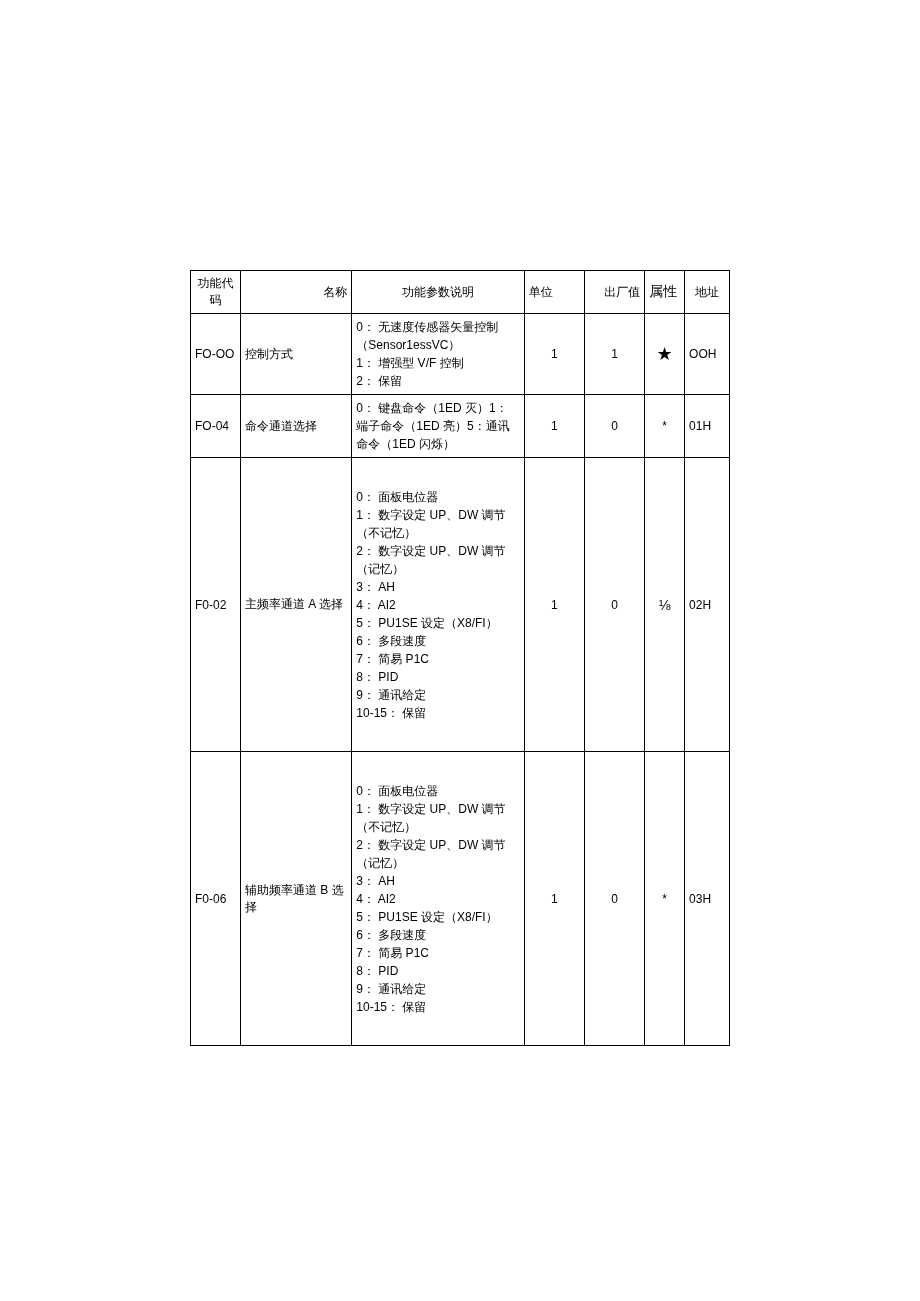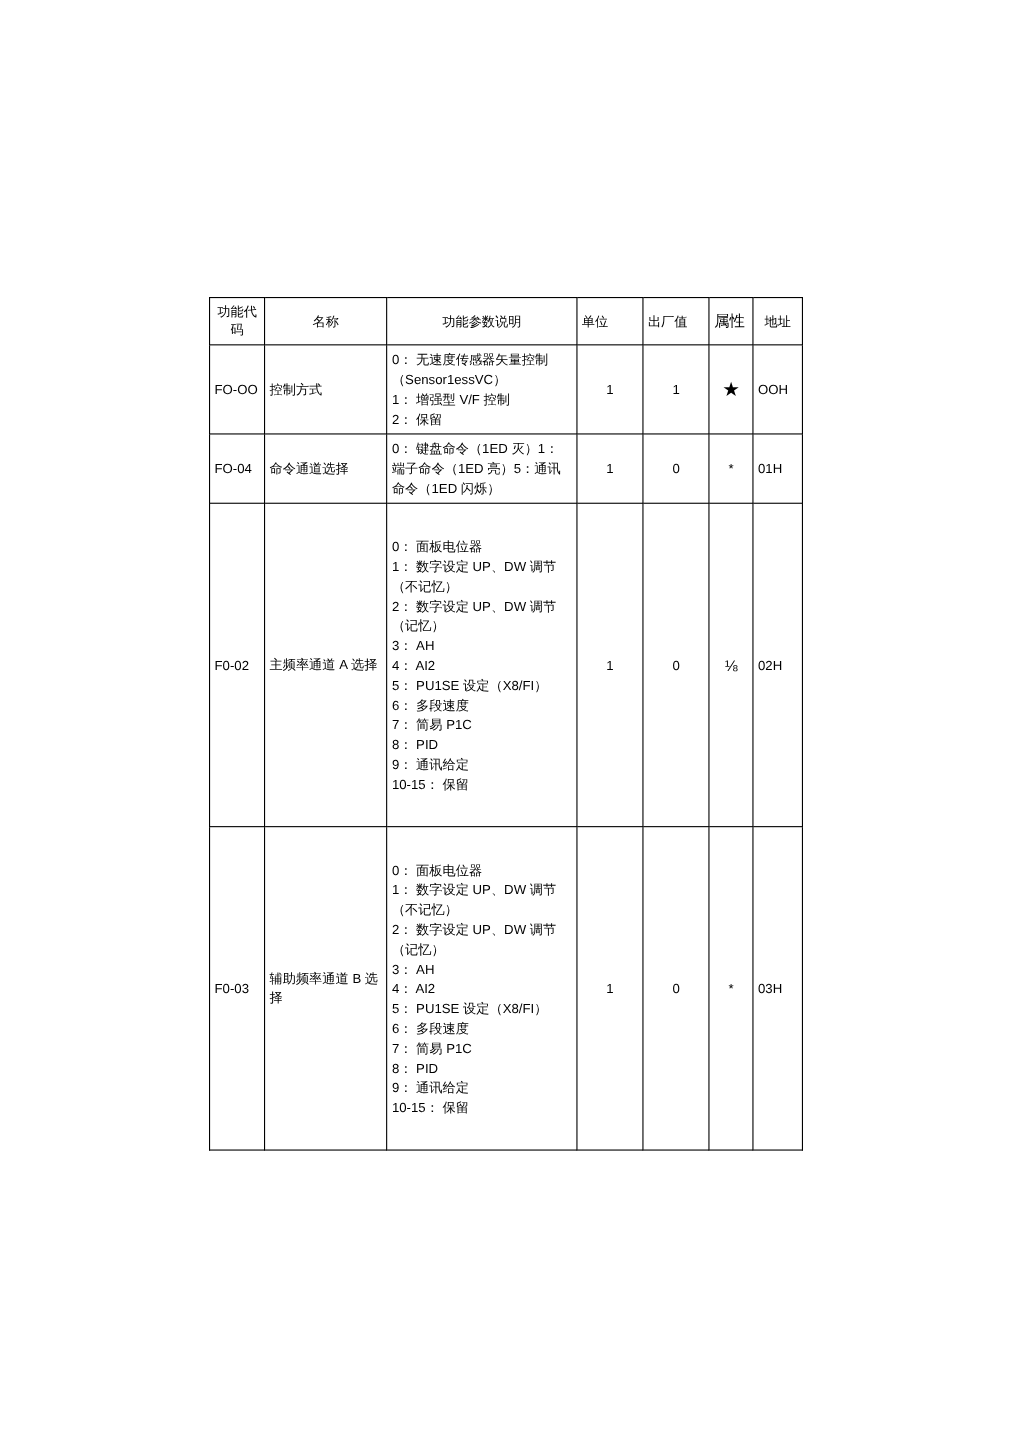--- a/index.html
+++ b/index.html
@@ -27,24 +27,24 @@
     th, td {
       border: 1px solid #000;
       padding: 4px 4px;
       vertical-align: middle;
     }
     th {
       font-weight: normal;
       text-align: center;
     }
     .col-code { width: 40px; }
-    .col-name { width: 100px; text-align: center; }
+    .col-name { width: 100px; text-align: right; }
     .col-desc { width: 160px; }
     .col-unit { width: 50px; text-align: left; }
-    .col-default { width: 50px; text-align: left; }
+    .col-default { width: 50px; text-align: right; }
     .col-attr { width: 30px; text-align: left; font-size: 14px; }
     .col-addr { width: 35px; }
     td.left { text-align: left; }
     td.center { text-align: center; }
     .desc-cell {
       line-height: 1.5;
       overflow: hidden;
     }
     .desc-cell-tall {
       height: 285px;
@@ -109,21 +109,21 @@
 7： 简易 P1C
 8： PID
 9： 通讯给定
 10-15： 保留</td>
         <td class="center">1</td>
         <td class="center">0</td>
         <td class="center frac">⅛</td>
         <td class="left">02H</td>
       </tr>
       <tr>
-        <td class="left">F0-03</td>
+        <td class="left">F0-06</td>
         <td class="left">辅助频率通道 B 选择</td>
         <td class="left desc-cell-tall" style="white-space: pre-line;">0： 面板电位器
 1： 数字设定 UP、DW 调节（不记忆）
 2： 数字设定 UP、DW 调节（记忆）
 3： AH
 4： AI2
 5： PU1SE 设定（X8/FI）
 6： 多段速度
 7： 简易 P1C
 8： PID

